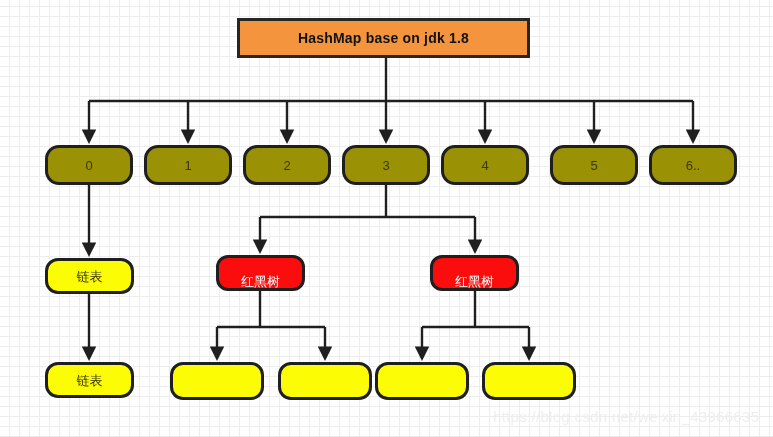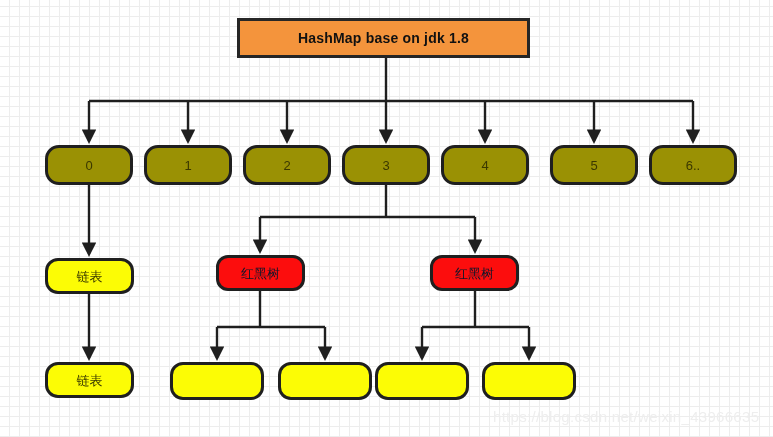--- a/index.html
+++ b/index.html
@@ -52,21 +52,22 @@
     border: 3px solid #1f1f1f;
     border-radius: 14px;
     font-size: 13px;
     color: #3b3800;
   }
   .node-tree {
     background: #fc0d0d;
     border: 3px solid #1f1f1f;
     border-radius: 12px;
     font-size: 13px;
-    color: #0f172a;
+    color: #ffffff;
+    align-items: flex-end;
   }
   .node-list {
     background: #fcfc05;
     border: 3px solid #1f1f1f;
     border-radius: 13px;
     font-size: 13px;
     color: #3b3b00;
   }
   .watermark {
     position: absolute;

